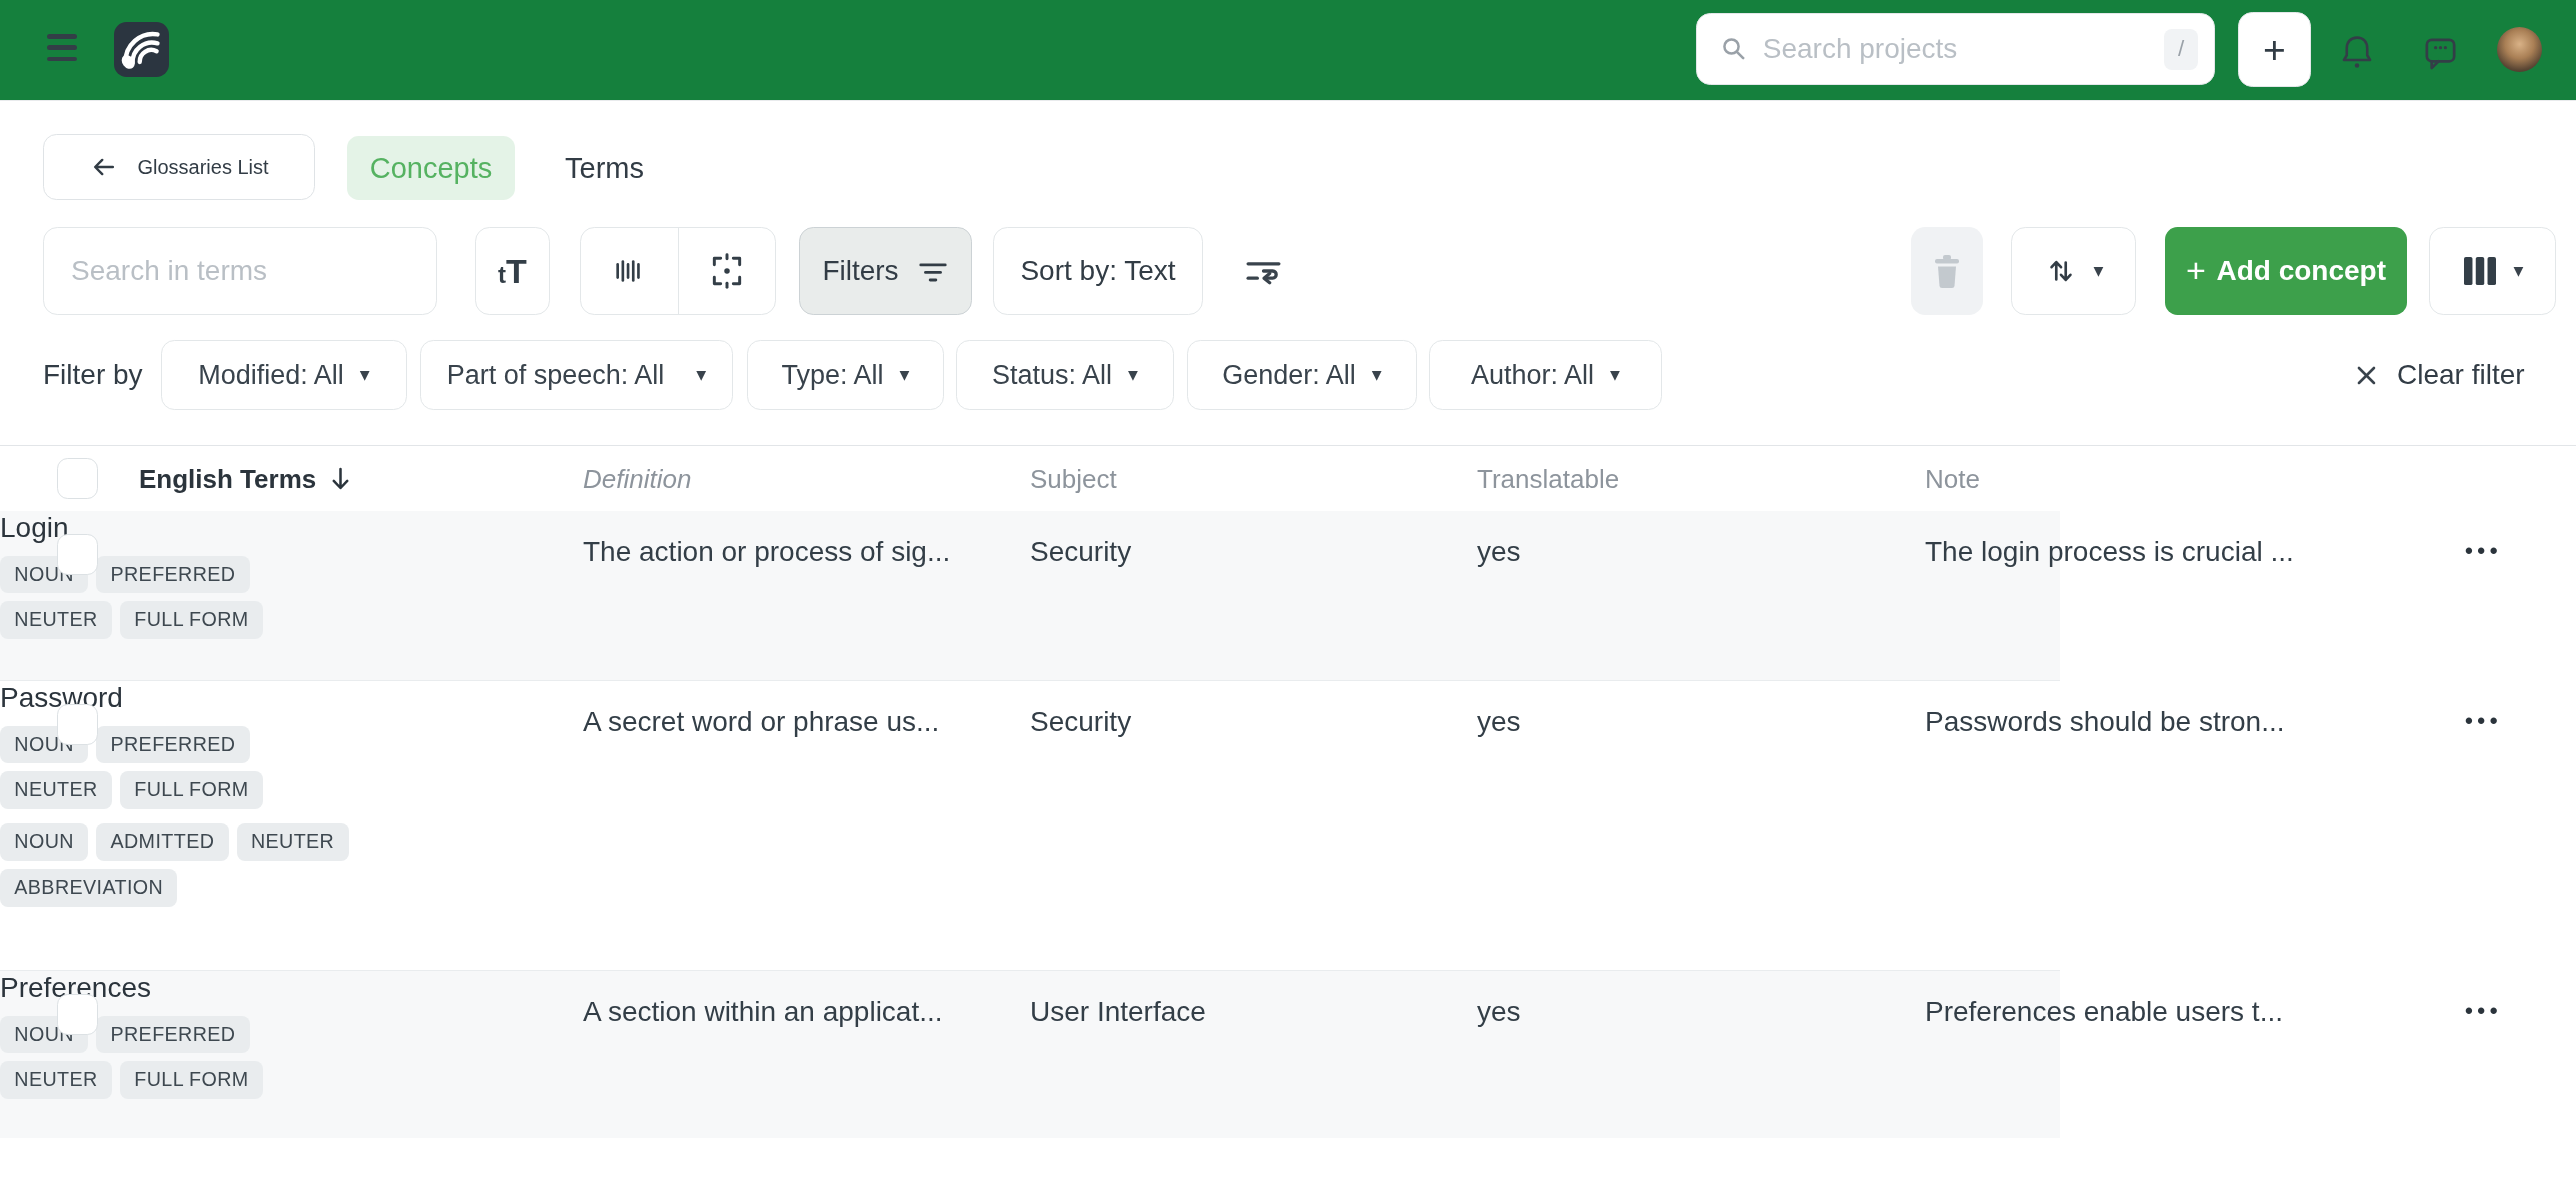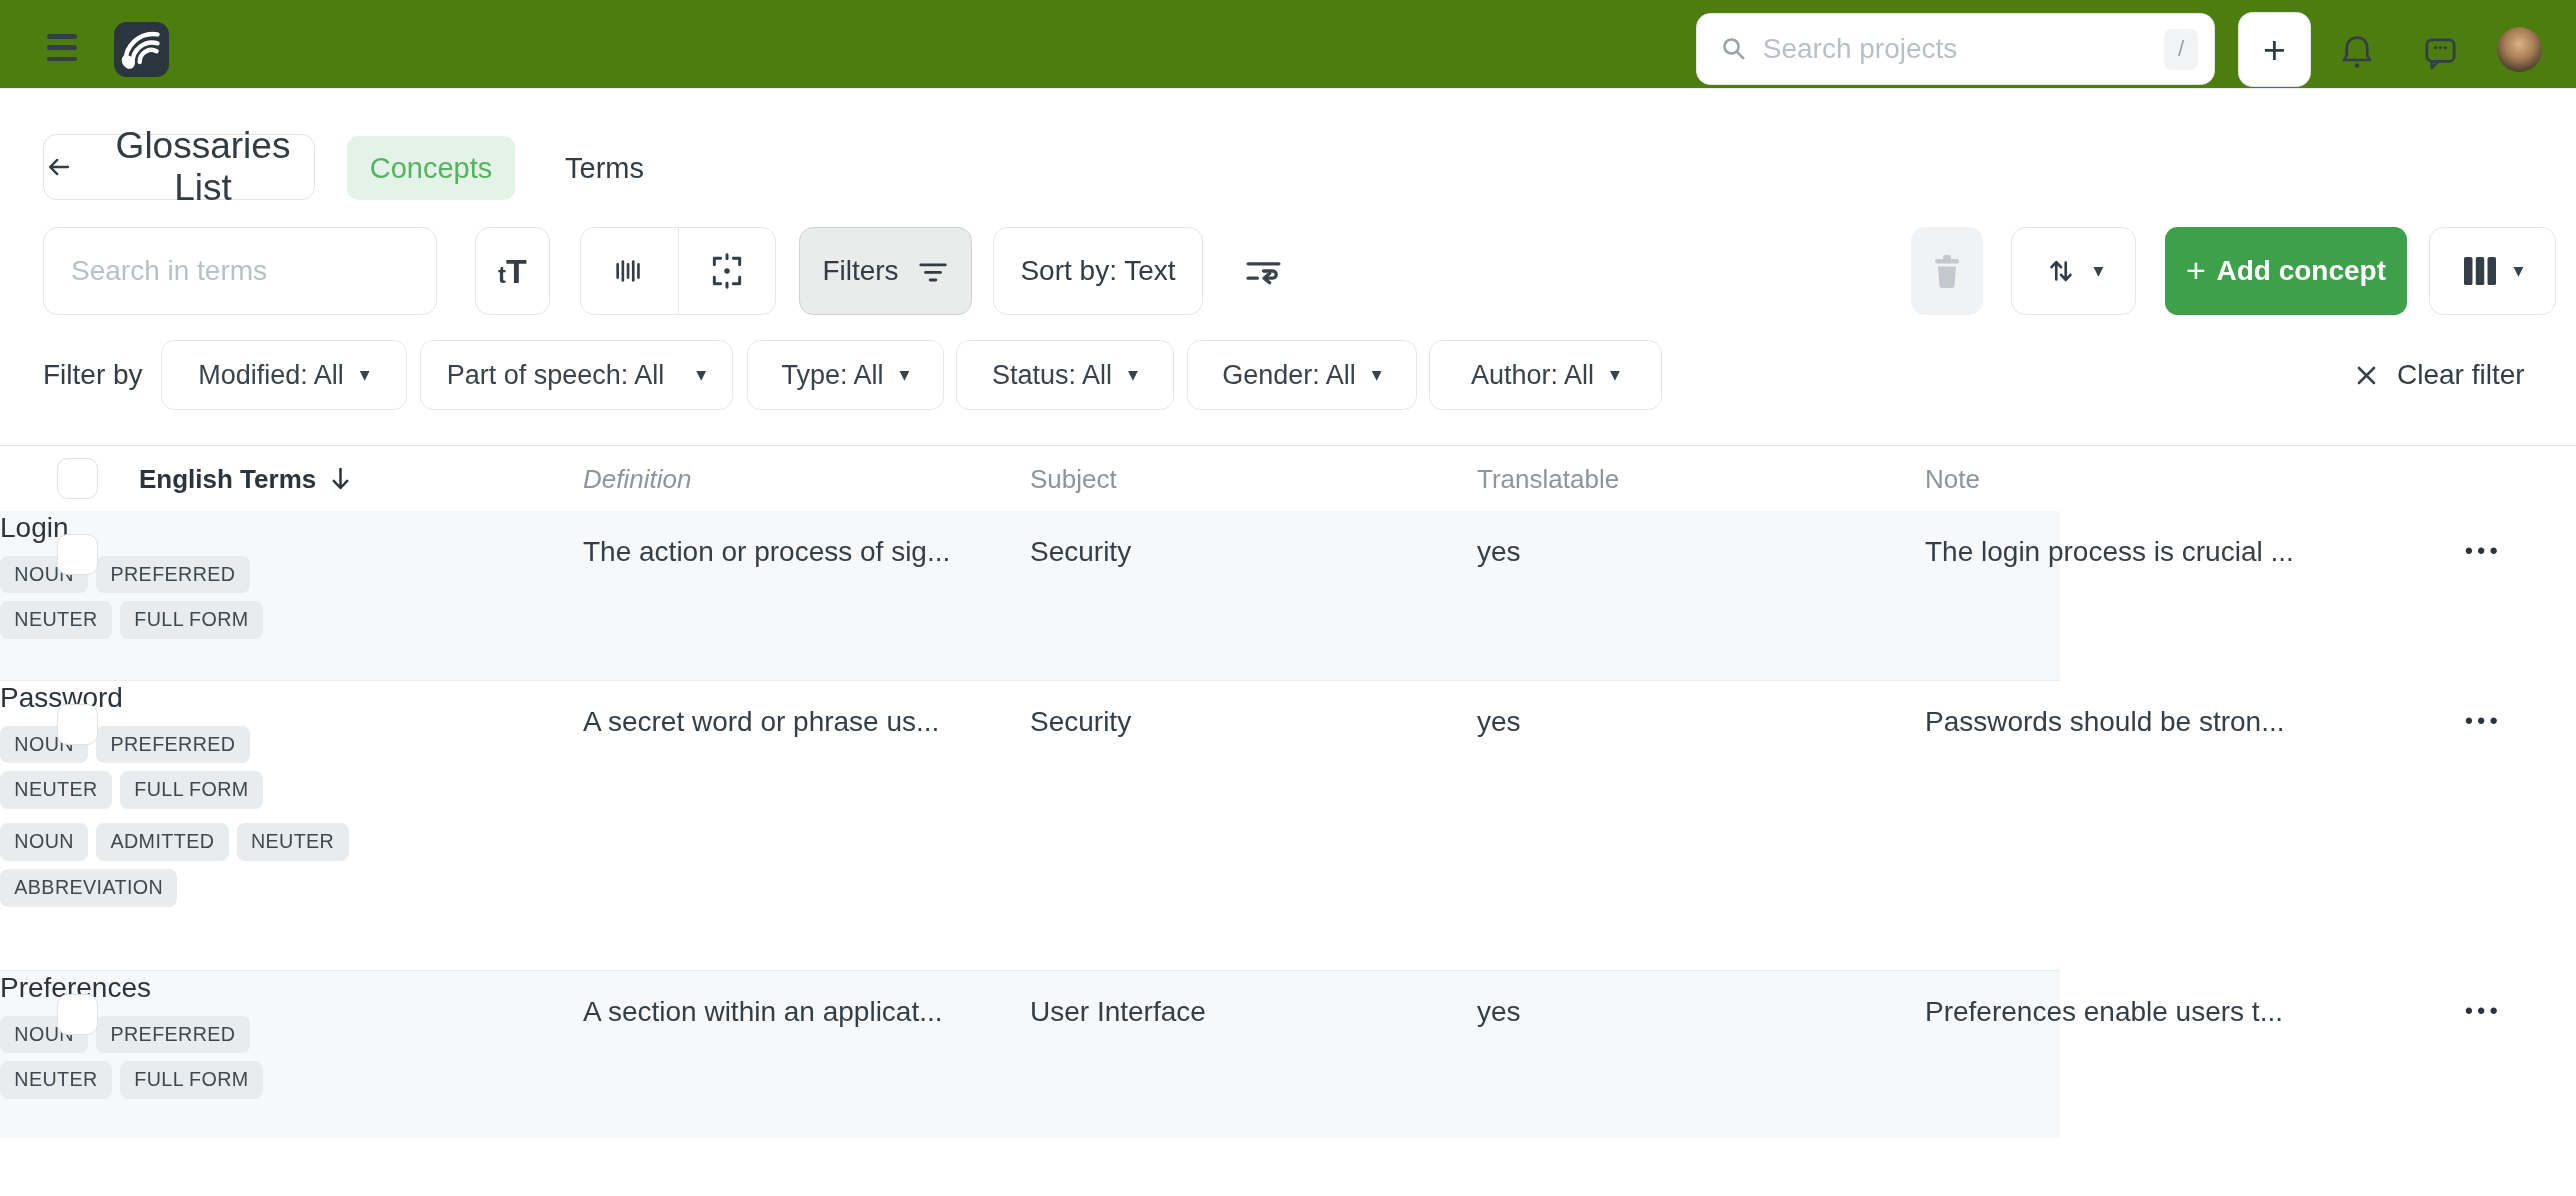--- a/index.html
+++ b/index.html
@@ -5,36 +5,36 @@
   * { margin:0; padding:0; box-sizing:border-box; }
   html,body { width:2576px; height:1197px; }
   body {
     position:relative; overflow:hidden; background:#ffffff;
     font-family:"Liberation Sans", sans-serif; color:#323c45;
   }
   svg { display:block; }
   button { font-family:inherit; cursor:pointer; }
 
   
-  .topbar { position:absolute; left:0; top:0; width:2576px; height:89px; background:#4d7c0f; border-bottom:1.8px solid #e9ebed; }
+  .topbar { position:absolute; left:0; top:0; width:2576px; height:101px; background:#15803d; border-bottom:1.8px solid #e9ebed; }
   .hamburger { position:absolute; left:47px; top:34px; width:30px; height:27px; background:none; border:none; display:flex; flex-direction:column; justify-content:space-between; }
   .hamburger i { display:block; height:4.5px; border-radius:2.7px; background:#333e47; }
   .logo { position:absolute; left:114px; top:21.5px; width:55px; height:55px; cursor:pointer; }
   .search-box { position:absolute; left:1696px; top:13.4px; width:519px; height:72px; border:1.8px solid #e3e7e9; border-radius:14.3px; background:#fff; display:flex; align-items:center; padding:0 16px 0 21.5px; }
   .search-box input { border:none; outline:none; flex:1; font-size:28px; margin-left:14.3px; color:#323c45; background:transparent; }
   .search-box input::placeholder { color:#b9bfc5; }
   .kbd { width:34px; height:41px; border-radius:8px; background:#f1f3f5; color:#9aa1a8; font-size:22.4px; display:flex; align-items:center; justify-content:center; }
   .btn { display:flex; align-items:center; justify-content:center; background:#fff; border:1.8px solid #e3e7e9; border-radius:14.3px; }
   .plus-btn { position:absolute; left:2238px; top:11.6px; width:73px; height:75px; font-size:39px; font-weight:400; color:#323c45; line-height:1; }
   .topbar-iconbtn { position:absolute; top:29px; width:47px; height:47px; background:none; border:none; display:flex; align-items:center; justify-content:center; }
   .avatar { position:absolute; left:2497px; top:27px; width:45px; height:45px; border-radius:50%; cursor:pointer;
     background: radial-gradient(circle at 50% 38%, #d9b287 0%, #a97f55 40%, #5a4634 72%, #2c2723 100%); }
 
   
-  .back-btn { position:absolute; left:43px; top:134px; width:272px; height:66px; background:#fff; border:1.8px solid #dfe3e6; border-radius:13.4px; display:flex; align-items:center; justify-content:center; gap:18px; font-size:37px; color:#323c45; }
+  .back-btn { position:absolute; left:43px; top:134px; width:272px; height:66px; background:#fff; border:1.8px solid #dfe3e6; border-radius:13.4px; display:flex; align-items:center; justify-content:center; gap:18px; font-size:20px; color:#323c45; }
   .tab-pill { position:absolute; top:136px; height:64px; display:flex; align-items:center; justify-content:center; border:none; font-size:29px; background:none; }
   .tab-concepts { left:347px; width:168px; background:#e4f3e7; border-radius:11.6px; color:#55b261; }
   .tab-terms { left:551px; width:107px; color:#323c45; }
 
   
   .tb { position:absolute; top:227px; height:88px; }
   .terms-search { left:43px; width:394px; border:1.8px solid #e3e7e9; border-radius:14.3px; display:flex; align-items:center; padding:0 27px; background:#fff; }
   .terms-search input { border:none; outline:none; width:100%; font-size:28px; color:#323c45; background:transparent; }
   .terms-search input::placeholder { color:#b9bfc5; }
   .tb-btn { border:1.8px solid #e3e7e9; border-radius:14.3px; background:#fff; display:flex; align-items:center; justify-content:center; }

